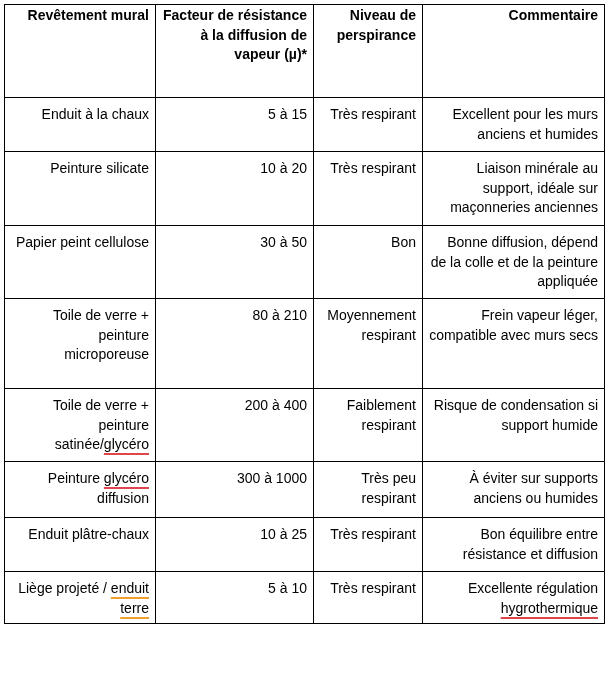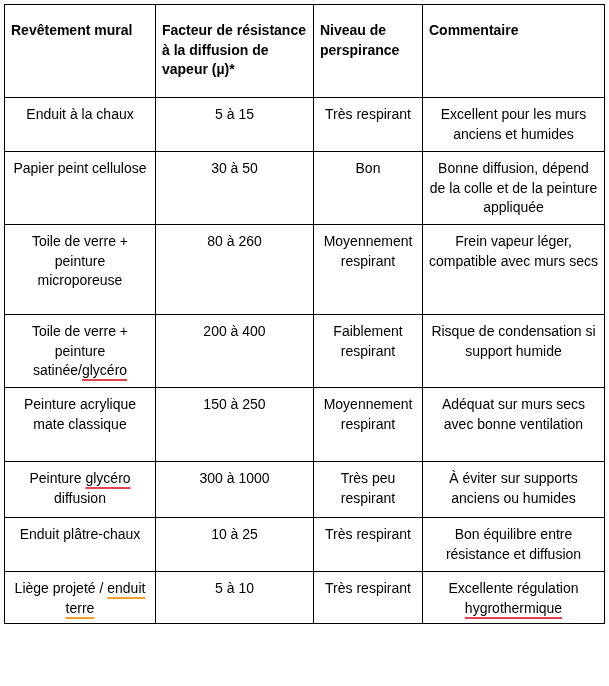--- a/index.html
+++ b/index.html
@@ -8,28 +8,28 @@
   table.grid {
     position: absolute; left: 4px; top: 4px;
     border-collapse: collapse; table-layout: fixed;
     width: 600px;
     font-size: 14px; line-height: 19.5px;
   }
   table.grid td, table.grid th {
     border: 1px solid #000;
     vertical-align: top;
     padding: 7px 6px 4px 6px;
-    text-align: center;
+    text-align: right;
     font-weight: normal;
     overflow: hidden;
   }
   table.grid th {
     font-weight: bold;
-    text-align: left;
-    padding-top: 16px;
+    text-align: right;
+    padding-top: 1px;
   }
   col.c1 { width: 151px; }
   col.c2 { width: 158px; }
   col.c3 { width: 109px; }
   col.c4 { width: 182px; }
   .u-red { text-decoration: underline; text-decoration-color: #e0444c;
            text-decoration-thickness: 2px; text-underline-offset: 4px; }
   .u-orange { text-decoration: underline; text-decoration-color: #f0a030;
               text-decoration-thickness: 2px; text-underline-offset: 4px; }
 </style>
@@ -51,43 +51,43 @@
       <th>Commentaire</th>
     </tr>
   </thead>
   <tbody>
     <tr style="height:54px">
       <td>Enduit à la chaux</td>
       <td>5 à 15</td>
       <td>Très respirant</td>
       <td>Excellent pour les murs anciens et humides</td>
     </tr>
+    <tr style="height:74px">
+      <td>Peinture silicate</td>
+      <td>10 à 20</td>
+      <td>Très respirant</td>
+      <td>Liaison minérale au support, idéale sur maçonneries anciennes</td>
+    </tr>
     <tr style="height:73px">
       <td>Papier peint cellulose</td>
       <td>30 à 50</td>
       <td>Bon</td>
       <td>Bonne diffusion, dépend de la colle et de la peinture appliquée</td>
     </tr>
     <tr style="height:90px">
       <td>Toile de verre + peinture microporeuse</td>
-      <td>80 à 260</td>
+      <td>80 à 210</td>
       <td>Moyennement respirant</td>
       <td>Frein vapeur léger, compatible avec murs secs</td>
     </tr>
     <tr style="height:73px">
       <td><span>Toile de verre + peinture satinée/</span><span class="u-red">glycéro</span></td>
       <td>200 à 400</td>
       <td>Faiblement respirant</td>
       <td>Risque de condensation si support humide</td>
-    </tr>
-    <tr style="height:74px">
-      <td>Peinture acrylique mate classique</td>
-      <td>150 à 250</td>
-      <td>Moyennement respirant</td>
-      <td>Adéquat sur murs secs avec bonne ventilation</td>
     </tr>
     <tr style="height:56px">
       <td><span>Peinture </span><span class="u-red">glycéro</span><span> diffusion</span></td>
       <td>300 à 1000</td>
       <td>Très peu respirant</td>
       <td>À éviter sur supports anciens ou humides</td>
     </tr>
     <tr style="height:54px">
       <td>Enduit plâtre-chaux</td>
       <td>10 à 25</td>

